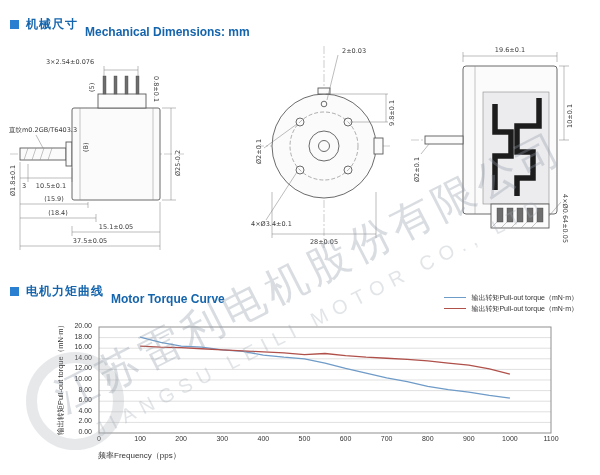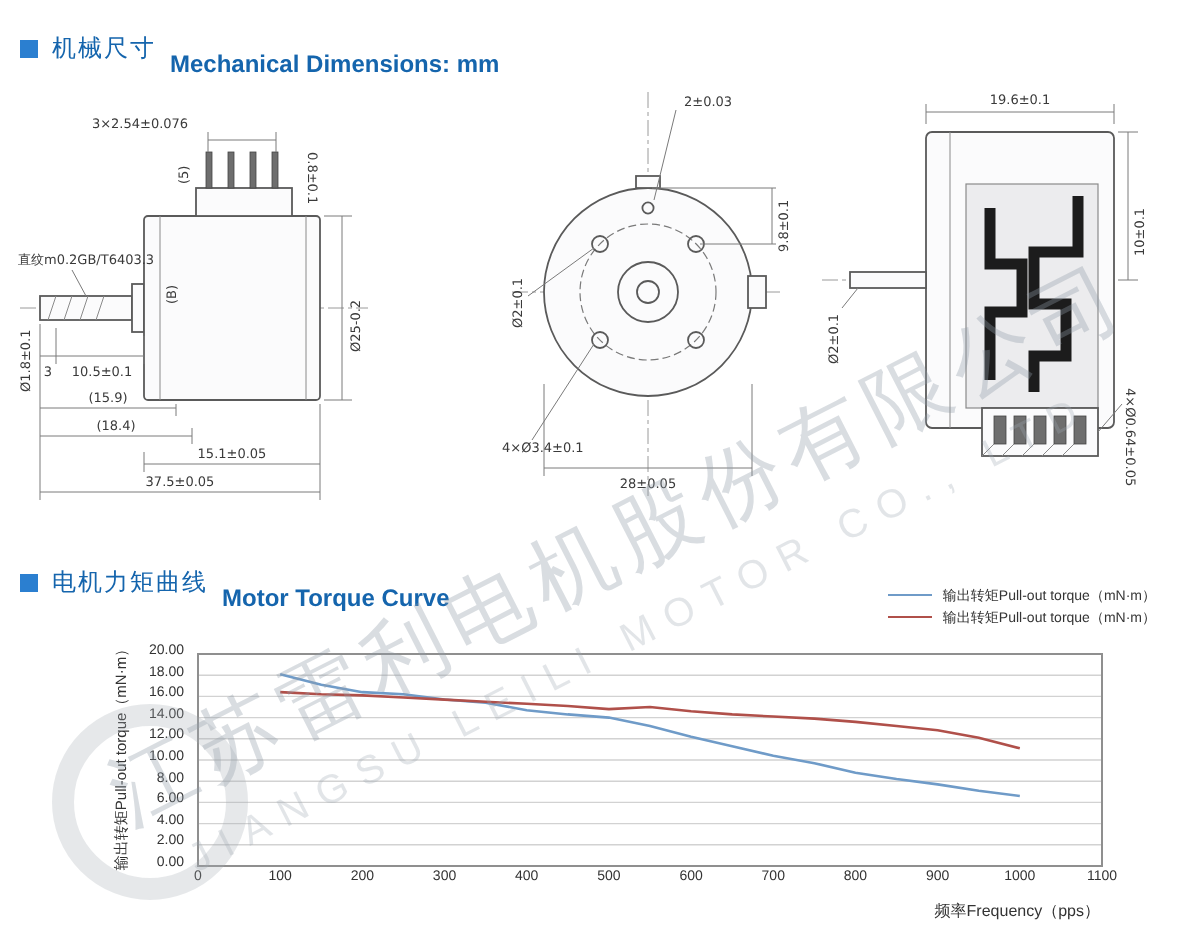--- a/index.html
+++ b/index.html
@@ -3,21 +3,21 @@
 <meta charset="utf-8">
 <style>
   html,body{margin:0;padding:0;}
   body{
     width:600px;height:475px;position:relative;overflow:hidden;background:#ffffff;
     font-family:"Liberation Sans","DejaVu Sans",sans-serif;color:#333;
   }
   
   .sec{position:absolute;display:flex;align-items:center;gap:7px;color:#1565ad;font-size:12px;}
   .sec .bullet{width:9px;height:9px;background:#2b7fd0;flex:0 0 auto;}
-  .sec .cn{font-weight:normal;letter-spacing:1px;}
+  .sec .cn{font-weight:bold;letter-spacing:1px;}
   .sec .en{font-weight:bold;margin-top:16px;}
   
   svg.drawing{position:absolute;}
   svg.drawing text{font-family:"DejaVu Sans",sans-serif;font-size:6.5px;fill:#3a3a3a;}
   .part{fill:#fbfbfc;stroke:#5a5a5a;stroke-width:0.9;}
   .part2{fill:none;stroke:#5a5a5a;stroke-width:0.9;}
   .pin{fill:#6e6e6e;stroke:#444;stroke-width:0.4;}
   .thin{stroke:#8a8a8a;stroke-width:0.5;fill:none;}
   .dash{fill:none;stroke:#7a7a7a;stroke-width:0.6;stroke-dasharray:4 2;}
   .cl{stroke:#9a9a9a;stroke-width:0.5;stroke-dasharray:8 2 2 2;fill:none;}
@@ -33,21 +33,21 @@
   .wm-circle{position:absolute;left:26px;top:352px;width:76px;height:76px;border:11px solid rgba(165,172,180,0.28);
       border-radius:50%;z-index:5;pointer-events:none;}
   
   .chart{position:absolute;left:40px;top:292px;width:540px;height:180px;}
   #plot{position:absolute;left:58px;top:34px;}
   .legend{position:absolute;right:2px;top:0;}
   .legend-item{display:flex;align-items:center;gap:5px;font-size:7px;color:#333;height:11px;justify-content:flex-end;}
   .swatch{width:22px;height:0;border-top:1.6px solid #888;flex:0 0 auto;}
   .ylab{position:absolute;left:-58px;top:80px;width:160px;height:12px;transform:rotate(-90deg);
         text-align:center;font-size:7.5px;color:#333;}
-  .xlab{position:absolute;left:58px;top:158px;width:452px;text-align:right;font-size:8px;color:#333;}
+  .xlab{position:absolute;left:58px;top:158px;width:452px;text-align:left;font-size:8px;color:#333;}
   #y-ticks{position:absolute;left:18px;top:34px;width:36px;height:108px;}
   .ytick{position:absolute;right:2px;font-size:7px;color:#333;}
   #x-ticks{position:absolute;left:58px;top:143px;width:454px;height:10px;}
   .xtick{position:absolute;width:24px;text-align:center;font-size:7px;color:#333;}
 </style>
 </head>
 <body>
 
 <div class="sec" style="left:10px;top:9px;">
   <span class="bullet"></span>

